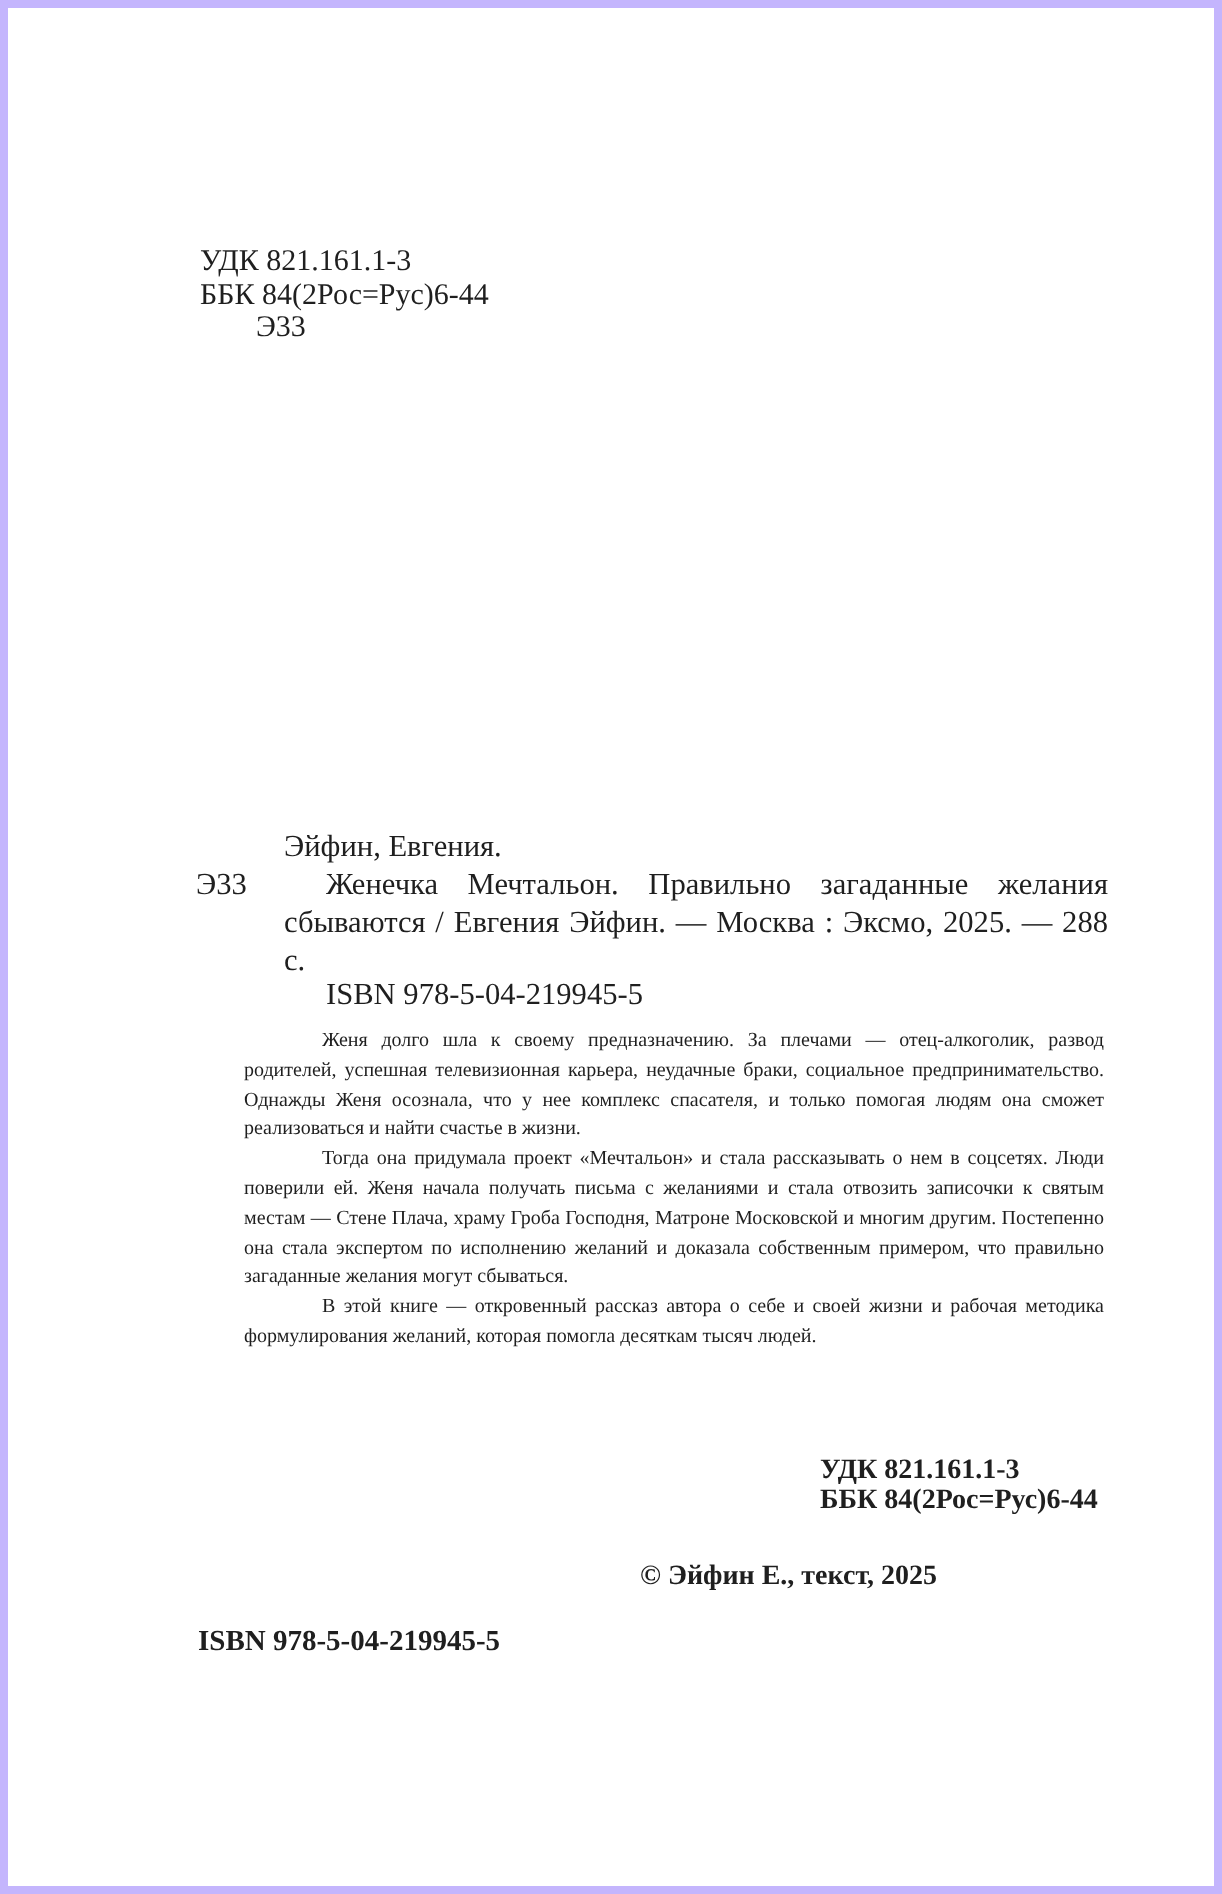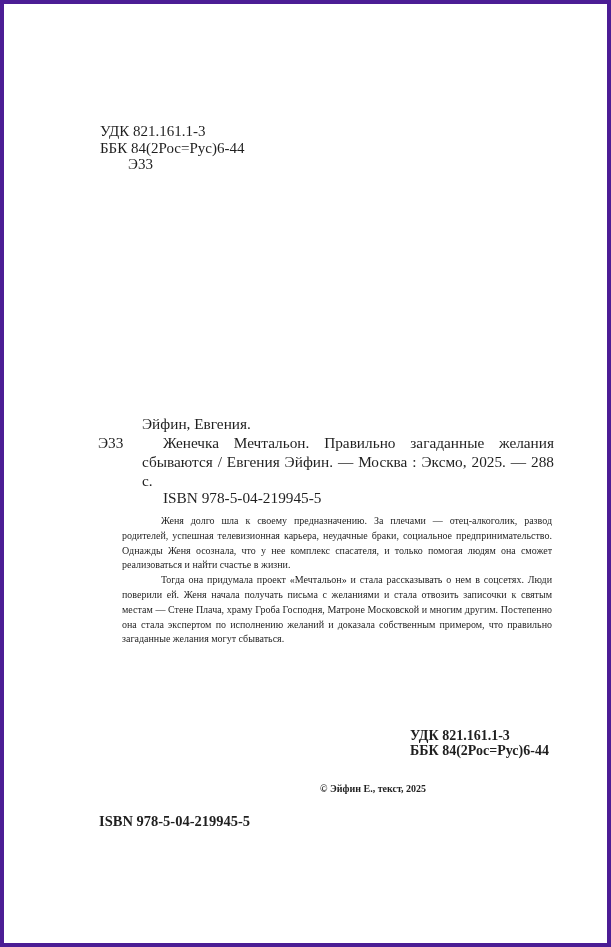--- a/index.html
+++ b/index.html
@@ -6,21 +6,21 @@
     margin: 0;
     padding: 0;
     background: #ffffff;
   }
   .page {
     position: relative;
     width: 611px;
     height: 947px;
     box-sizing: border-box;
     background: #ffffff;
-    border: 4px solid #4c1d95;
+    border: 4px solid #c4b5fd;
     font-family: "Liberation Serif", "DejaVu Serif", serif;
     color: #1f1f1f;
     overflow: hidden;
     padding-left: 48px;
   }
   
   .top-block {
     position: absolute;
     left: 96px;
     top: 119px;
@@ -85,21 +85,21 @@
     line-height: 14.6px;
     font-weight: bold;
     white-space: nowrap;
   }
   
   .copyright {
     position: absolute;
     left: 316px;
     top: 776px;
     width: 240px;
-    font-size: 10px;
+    font-size: 14px;
     line-height: 17.5px;
     font-weight: bold;
   }
   .copyright-entry {
     padding-left: 15px;
     text-indent: -15px;
   }
   
   .isbn-bottom {
     position: absolute;
@@ -126,20 +126,21 @@
   <div class="catalog-block">
     <div class="catalog-author">Эйфин, Евгения.</div>
     <p class="catalog-desc">Женечка Мечтальон. Правильно загаданные желания сбываются / Евгения Эйфин. — Москва : Эксмо, 2025. — 288 с.</p>
   </div>
 
   <div class="isbn-mid">ISBN 978-5-04-219945-5</div>
 
   <div class="annotation">
     <p>Женя долго шла к своему предназначению. За плечами — отец-алкоголик, развод родителей, успешная телевизионная карьера, неудачные браки, социальное предпринимательство. Однажды Женя осознала, что у нее комплекс спасателя, и только помогая людям она сможет реализоваться и найти счастье в жизни.</p>
     <p>Тогда она придумала проект «Мечтальон» и стала рассказывать о нем в соцсетях. Люди поверили ей. Женя начала получать письма с желаниями и стала отвозить записочки к святым местам — Стене Плача, храму Гроба Господня, Матроне Московской и многим другим. Постепенно она стала экспертом по исполнению желаний и доказала собственным примером, что правильно загаданные желания могут сбываться.</p>
+    <p>В этой книге — откровенный рассказ автора о себе и своей жизни и рабочая методика формулирования желаний, которая помогла десяткам тысяч людей.</p>
   </div>
 
   <div class="class-bottom">
     <div>УДК 821.161.1-3</div>
     <div>ББК 84(2Рос=Рус)6-44</div>
   </div>
 
   <div class="copyright">
     <div class="copyright-entry">© Эйфин Е., текст, 2025</div>
   </div>

